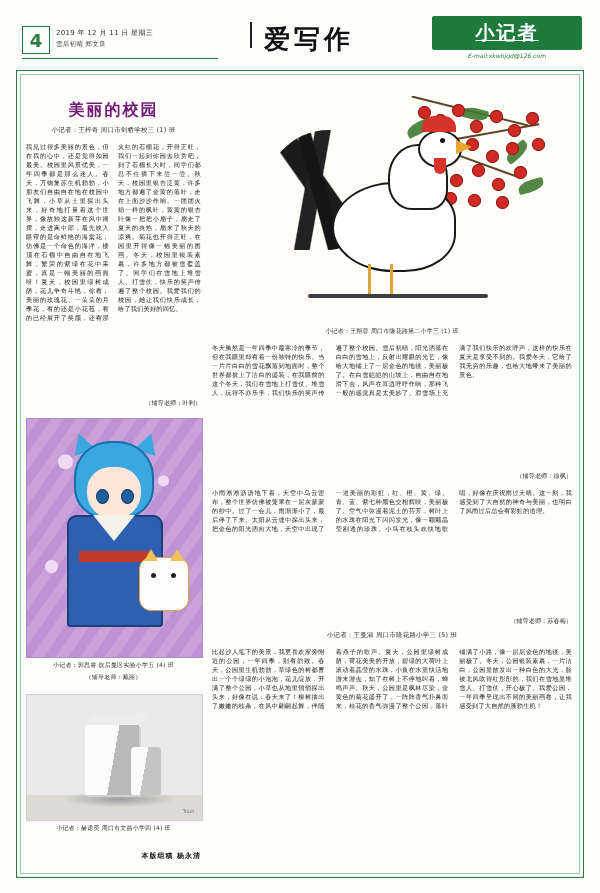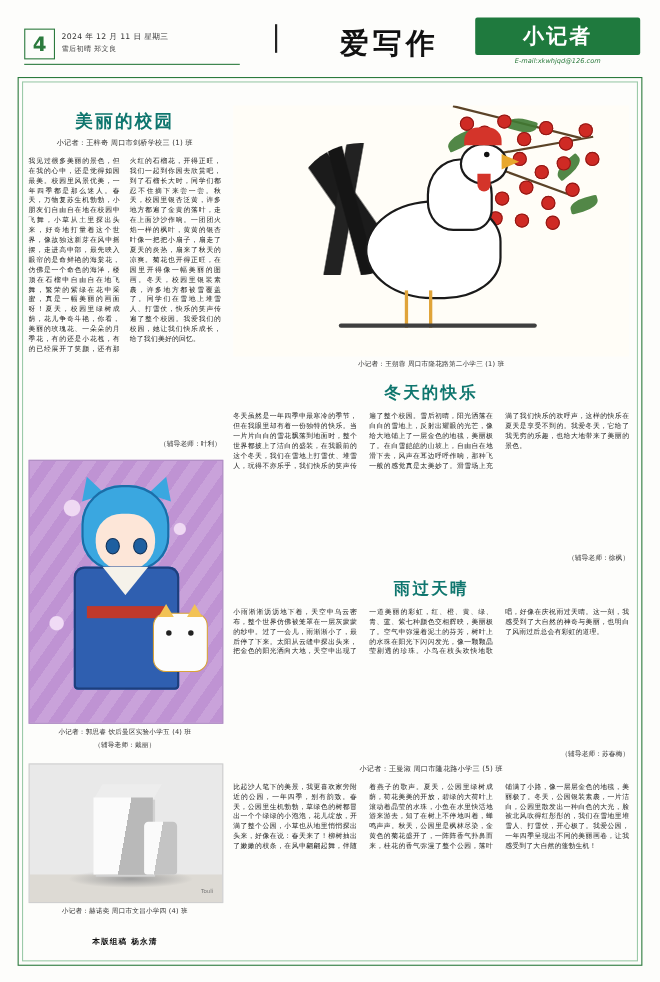--- a/index.html
+++ b/index.html
@@ -23,55 +23,55 @@
   .mast-date{
     position:absolute;left:56px;top:28px;font-size:7px;color:#333;letter-spacing:.3px;
   }
   .mast-editor{
     position:absolute;left:56px;top:40px;font-size:6.5px;color:#444;letter-spacing:.3px;
   }
   .mast-rule{
     position:absolute;left:22px;top:58px;width:196px;height:1px;background:#2b7a3d;
   }
   .mast-title-wrap{
-    position:absolute;left:250px;top:22px;display:flex;gap:45px;
+    position:absolute;left:250px;top:22px;display:flex;
   }
   .mast-bar{width:2px;height:26px;background:#222;margin-right:12px;}
   .mast-title{
     font-family:"DejaVu Serif","Liberation Serif",serif;
     font-size:26px;font-weight:bold;letter-spacing:4px;color:#111;
   }
   .logo{
     position:absolute;right:18px;top:16px;width:150px;height:34px;
     background:#1f7a3e;border-radius:2px;
     display:flex;align-items:center;justify-content:center;
   }
   .logo-text{
     color:#fff;font-family:"DejaVu Serif","Liberation Serif",serif;
-    font-size:19px;font-weight:bold;letter-spacing:2px;
+    font-size:19px;font-weight:bold;letter-spacing:2px;text-decoration:underline;
   }
   .logo-mail{
     position:absolute;right:18px;top:52px;width:150px;text-align:center;
     font-size:6px;color:#2b7a3d;font-style:italic;
   }
 
   
   .frame{
     position:absolute;left:16px;top:70px;width:568px;height:808px;
     border:1.5px solid #2b7a3d;box-sizing:border-box;
   }
   .frame-inner{
     position:absolute;left:3px;top:3px;right:3px;bottom:3px;
     border:0.5px solid #9ccaa9;
   }
 
   
   .art-title{
     text-align:center;font-family:"DejaVu Serif","Liberation Serif",serif;
-    font-weight:bold;color:#0f766e;
+    font-weight:bold;color:#701a75;
   }
   .byline{
     text-align:center;font-size:6.5px;color:#333;margin-top:5px;letter-spacing:.2px;
   }
   .body-col{
     font-size:6.2px;line-height:1.45;color:#222;text-align:justify;
     letter-spacing:.2px;
   }
   .sig{text-align:right;font-size:6.2px;color:#333;margin-top:4px;}
   .caption{
@@ -151,21 +151,21 @@
     background:#ededed;transform:skewX(-30deg);transform-origin:bottom left;}
   .st-cyl{position:absolute;left:104px;top:52px;width:30px;height:48px;
     background:linear-gradient(100deg,#fafafa 0 45%,#c4c4c4 45% 100%);
     border-radius:4px 4px 3px 3px;}
   .st-shadow{position:absolute;left:36px;top:96px;width:112px;height:16px;
     background:radial-gradient(ellipse at 50% 50%,#9d9d9d 0%,rgba(157,157,157,0) 72%);}
   .st-table{position:absolute;left:0;top:100px;width:175px;height:25px;background:#dddad4;}
   .st-sign{position:absolute;right:8px;bottom:6px;font-size:5px;color:#777;}
 
   .left-foot{
-    position:absolute;left:26px;top:851px;width:175px;text-align:center;
+    position:absolute;left:26px;top:851px;width:175px;text-align:right;
     font-size:7px;color:#111;font-weight:bold;letter-spacing:1px;
   }
 
   
   .col-right{position:absolute;left:212px;top:96px;width:360px;}
 
   
   .rooster{
     position:relative;width:360px;height:228px;background:#fffdf7;overflow:hidden;
   }
@@ -210,21 +210,21 @@
   .t4{font-size:15px;letter-spacing:2px;margin-top:14px;}
   .cols4{margin-top:8px;column-count:3;column-gap:11px;height:150px;}
 </style>
 </head>
 <body>
 
 <div class="page">
 
   <div class="masthead">
     <div class="page-num-box">4</div>
-    <div class="mast-date">2024 年 12 月 11 日 星期三</div>
+    <div class="mast-date">2019 年 12 月 11 日 星期三</div>
     <div class="mast-editor">雪后初晴  郑文良</div>
     <div class="mast-rule"></div>
     <div class="mast-title-wrap">
       <div class="mast-bar"></div>
       <div class="mast-title">爱写作</div>
     </div>
     <div class="logo">
       <span class="logo-text">小记者</span>
     </div>
     <div class="logo-mail">E-mail:xkwhjqd@126.com</div>
@@ -318,27 +318,25 @@
       <div class="ro-comb"></div>
       <div class="ro-wattle"></div>
       <div class="ro-beak"></div>
       <div class="ro-eye"></div>
       <div class="ro-legs"></div>
       <div class="ro-ground"></div>
     </div>
     <div class="caption">小记者：王朔蓉 周口市隆花路第二小学三 (1) 班</div>
 
     <div class="art2">
-      <div class="art-title t2">冬天的快乐</div>
       <div class="body-col cols2">冬天虽然是一年四季中最寒冷的季节，但在我眼里却有着一份独特的快乐。当一片片白白的雪花飘落到地面时，整个世界都披上了洁白的盛装，在我眼前的这个冬天，我们在雪地上打雪仗、堆雪人，玩得不亦乐乎，我们快乐的笑声传遍了整个校园。雪后初晴，阳光洒落在白白的雪地上，反射出耀眼的光芒，像给大地铺上了一层金色的地毯，美丽极了。在白雪皑皑的山坡上，自由自在地滑下去，风声在耳边呼呼作响，那种飞一般的感觉真是太美妙了。滑雪场上充满了我们快乐的欢呼声，这样的快乐在夏天是享受不到的。我爱冬天，它给了我无穷的乐趣，也给大地带来了美丽的景色。</div>
       <div class="sig">（辅导老师：徐枫）</div>
     </div>
 
     <div>
-      <div class="art-title t3">雨过天晴</div>
       <div class="body-col cols3">小雨淅淅沥沥地下着，天空中乌云密布，整个世界仿佛被笼罩在一层灰蒙蒙的纱中。过了一会儿，雨渐渐小了，最后停了下来。太阳从云缝中探出头来，把金色的阳光洒向大地，天空中出现了一道美丽的彩虹，红、橙、黄、绿、青、蓝、紫七种颜色交相辉映，美丽极了。空气中弥漫着泥土的芬芳，树叶上的水珠在阳光下闪闪发光，像一颗颗晶莹剔透的珍珠。小鸟在枝头欢快地歌唱，好像在庆祝雨过天晴。这一刻，我感受到了大自然的神奇与美丽，也明白了风雨过后总会有彩虹的道理。</div>
       <div class="sig">（辅导老师：苏春梅）</div>
     </div>
 
     <div>
       <div class="byline">小记者：王曼淑 周口市隆花路小学三 (5) 班</div>
       <div class="body-col cols4">比起沙人笔下的美景，我更喜欢家旁附近的公园，一年四季，别有韵致。春天，公园里生机勃勃，草绿色的树都冒出一个个绿绿的小泡泡，花儿绽放，开满了整个公园，小草也从地里悄悄探出头来，好像在说：春天来了！柳树抽出了嫩嫩的枝条，在风中翩翩起舞，伴随着燕子的歌声。夏天，公园里绿树成荫，荷花美美的开放，碧绿的大荷叶上滚动着晶莹的水珠，小鱼在水里快活地游来游去，知了在树上不停地叫着，蝉鸣声声。秋天，公园里是枫林尽染，金黄色的菊花盛开了，一阵阵香气扑鼻而来，桂花的香气弥漫了整个公园，落叶铺满了小路，像一层层金色的地毯，美丽极了。冬天，公园银装素裹，一片洁白，公园里散发出一种白色的大光，脸被北风吹得红彤彤的，我们在雪地里堆雪人、打雪仗，开心极了。我爱公园，一年四季呈现出不同的美丽画卷，让我感受到了大自然的蓬勃生机！</div>
 
     </div>
 

